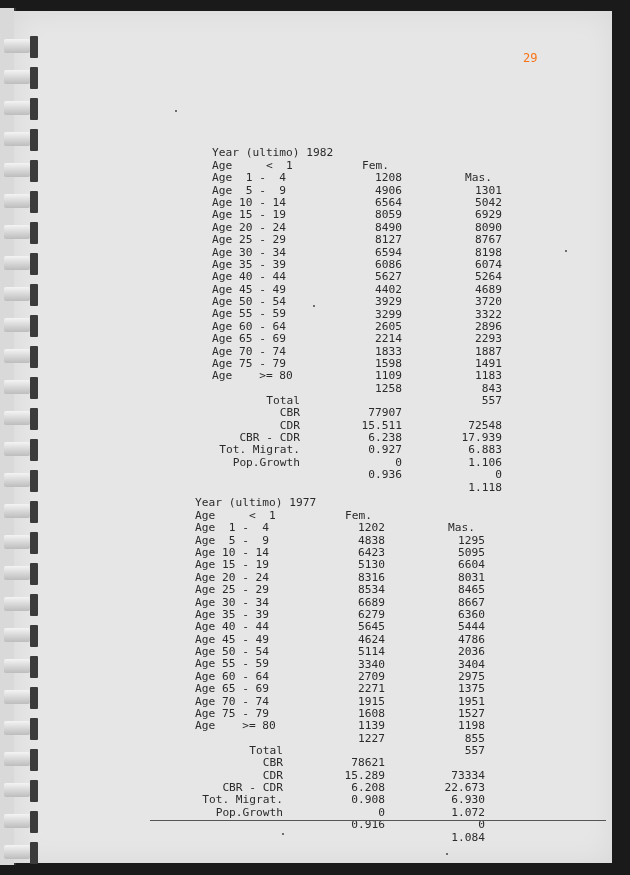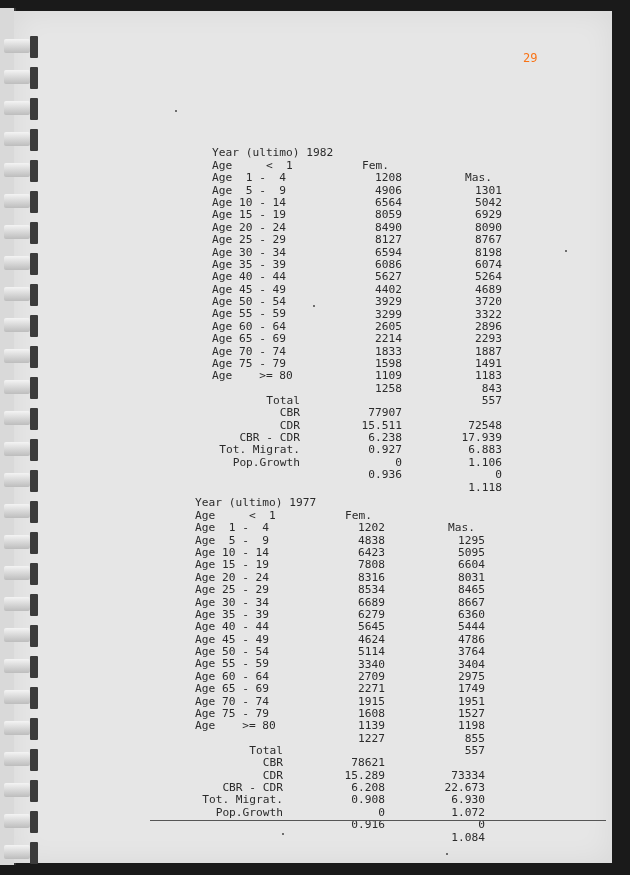--- a/index.html
+++ b/index.html
@@ -285,21 +285,21 @@
       <span class="c2">4838</span>
       <span class="c3">5095</span>
     </div>
     <div class="row">
       <span class="c1">Age  5 -  9</span>
       <span class="c2">6423</span>
       <span class="c3">6604</span>
     </div>
     <div class="row">
       <span class="c1">Age 10 - 14</span>
-      <span class="c2">7808</span>
+      <span class="c2">5130</span>
       <span class="c3">8031</span>
     </div>
     <div class="row">
       <span class="c1">Age 15 - 19</span>
       <span class="c2">8316</span>
       <span class="c3">8465</span>
     </div>
     <div class="row">
       <span class="c1">Age 20 - 24</span>
       <span class="c2">8534</span>
@@ -316,36 +316,36 @@
       <span class="c3">5444</span>
     </div>
     <div class="row">
       <span class="c1">Age 35 - 39</span>
       <span class="c2">5645</span>
       <span class="c3">4786</span>
     </div>
     <div class="row">
       <span class="c1">Age 40 - 44</span>
       <span class="c2">4624</span>
-      <span class="c3">3764</span>
+      <span class="c3">2036</span>
     </div>
     <div class="row">
       <span class="c1">Age 45 - 49</span>
       <span class="c2">5114</span>
       <span class="c3">3404</span>
     </div>
     <div class="row">
       <span class="c1">Age 50 - 54</span>
       <span class="c2">3340</span>
       <span class="c3">2975</span>
     </div>
     <div class="row">
       <span class="c1">Age 55 - 59</span>
       <span class="c2">2709</span>
-      <span class="c3">1749</span>
+      <span class="c3">1375</span>
     </div>
     <div class="row">
       <span class="c1">Age 60 - 64</span>
       <span class="c2">2271</span>
       <span class="c3">1951</span>
     </div>
     <div class="row">
       <span class="c1">Age 65 - 69</span>
       <span class="c2">1915</span>
       <span class="c3">1527</span>

